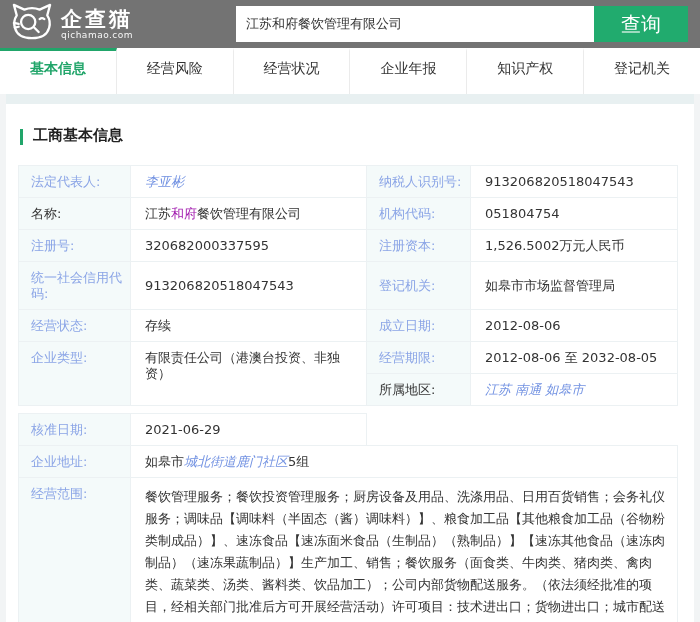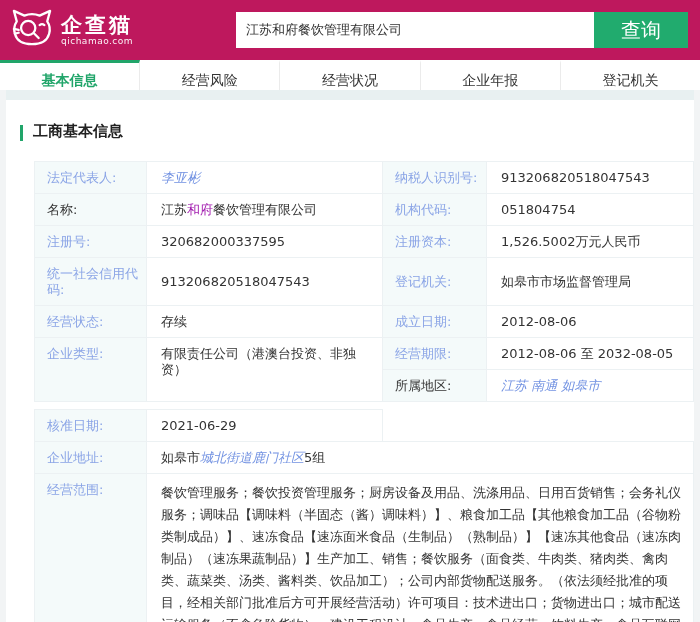--- a/index.html
+++ b/index.html
@@ -1,46 +1,46 @@
 <!DOCTYPE html>
 <html><head>
 <meta charset="utf-8">
 <style>
   * { box-sizing: border-box; margin: 0; padding: 0; }
   html,body { width:700px; height:622px; overflow:hidden; }
   body { font-family:"DejaVu Sans","Liberation Sans",sans-serif; background:#f2f4f5; }
 
   
-  .header { height:60px; background:#be185d; display:flex; align-items:center; padding:0 12px 0 10px; }
+  .header { height:48px; background:#737373; display:flex; align-items:center; padding:0 12px 0 10px; }
   .logo { display:flex; align-items:center; gap:7px; color:#fff; cursor:pointer; }
   .logo-text .cn { font-size:21px; font-weight:bold; letter-spacing:3px; line-height:22px; }
   .logo-text .en { font-size:9px; letter-spacing:.5px; opacity:.95; }
   .search-input { margin-left:auto; width:358px; height:36px; border:none; outline:none;
                   padding:0 10px; font-size:13px; color:#333; background:#fff;
                   font-family:"DejaVu Sans","Liberation Sans",sans-serif; }
   .search-btn { width:94px; height:36px; background:#21ab6e; color:#fff; border:none;
                 font-size:20px; cursor:pointer; font-family:inherit; }
 
   
-  .tabbar { height:30px; background:#fff; display:flex; }
+  .tabbar { height:46px; background:#fff; display:flex; }
   .tab { flex:1; text-align:center; font-size:14px; color:#333; line-height:34px;
          border-top:3px solid transparent; border-right:1px solid #ebebeb; cursor:pointer; }
   .tab:last-child { border-right:none; }
   .tab.active { color:#21a56a; border-top-color:#21a56a; font-weight:bold; }
 
   
   .main { padding:0 6px; }
   .strip { height:10px; background:#e8f0f1; }
   .card { background:#fff; min-height:514px; }
   .section-head { display:flex; align-items:flex-end; padding:22px 14px 20px 14px; }
   .green-bar { width:3px; height:16px; background:#21a56a; margin-right:10px; }
   .section-title { font-size:15px; font-weight:bold; color:#222; }
 
   
-  table.info { width:calc(100% - 28px); margin:0 28px; border-collapse:collapse;
+  table.info { width:calc(100% - 28px); margin:0 12px; border-collapse:collapse;
                font-size:13px; table-layout:fixed; }
   table.block2 { margin-top:7px; }
   td { border:1px solid #ecf1f3; padding:8px 8px 7px 14px; color:#333;
        vertical-align:middle; line-height:16px; word-break:break-all; }
   td.lbl { background:#f4fafa; color:#8aa4e6; padding-left:12px; }
   td.dark { color:#333; }
   td.top { vertical-align:top; }
   .link { color:#7292e2; cursor:pointer;font-style:italic; }
   .hl { color:#a21caf; }
   td.scope-cell { line-height:22px; padding-top:8px; }
@@ -67,20 +67,21 @@
   </div>
   <input class="search-input" value="江苏和府餐饮管理有限公司" style="">
   <button class="search-btn">查询</button>
 </div>
 
 <div class="tabbar">
   <div class="tab active">基本信息</div>
   <div class="tab">经营风险</div>
   <div class="tab">经营状况</div>
   <div class="tab">企业年报</div>
+  <div class="tab">知识产权</div>
   <div class="tab">登记机关</div>
 </div>
 
 <div class="main">
   <div class="strip"></div>
   <div class="card">
 
     <div class="section-head">
       <span class="green-bar"></span>
       <span class="section-title">工商基本信息</span>

